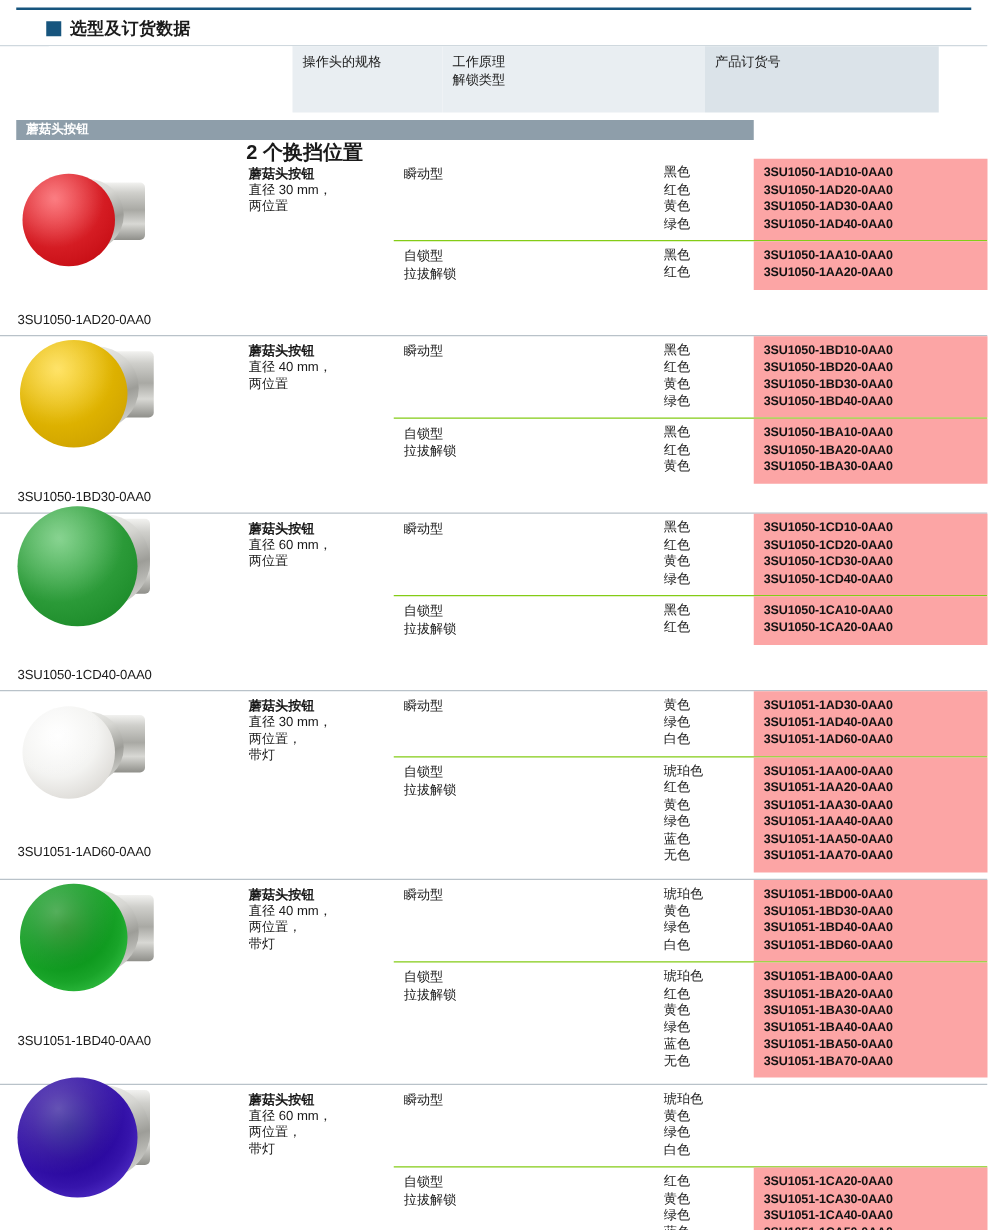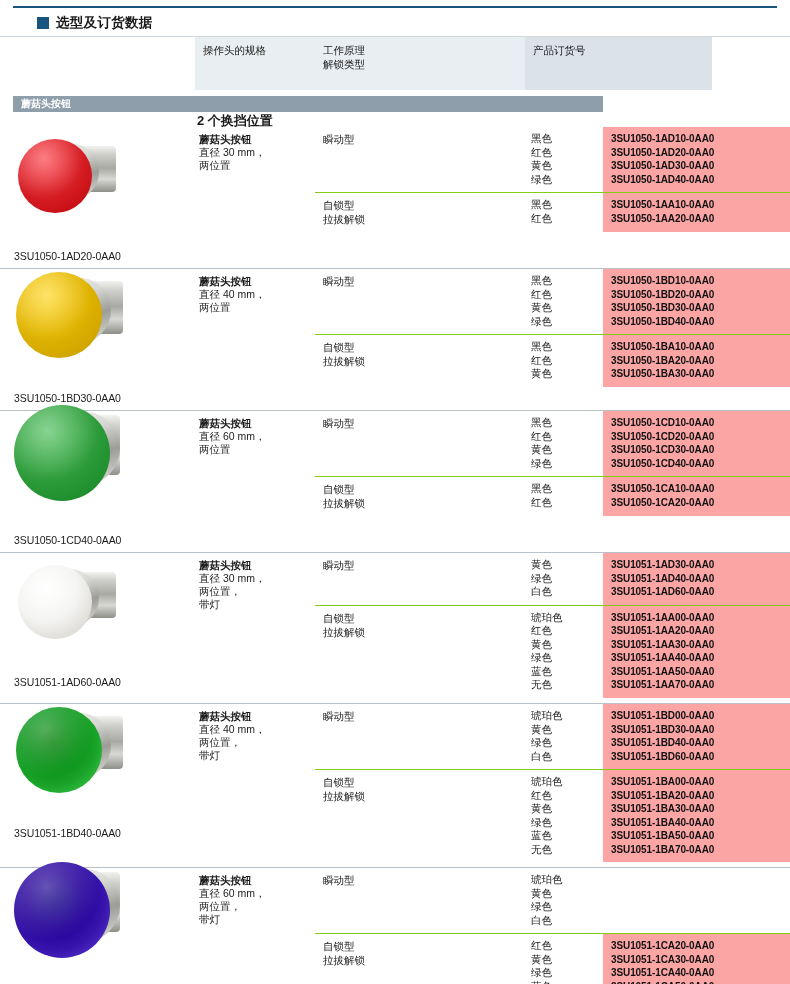--- a/index.html
+++ b/index.html
@@ -30,20 +30,21 @@
     white-space:nowrap;
   }
 
   
   .table{
     position:absolute;left:0;top:36px;width:790px;
   }
   .thead{
     display:flex;width:790px;
     border-top:1px solid #cfd8de;
+    justify-content:center;
   }
   .th{
     background:#e9eef2;
     padding:6px 6px 6px 8px;
     font-size:10.5px;line-height:14px;color:#1a1a1a;
     box-sizing:border-box;
   }
   .th.c-img{width:195px;background:#ffffff;}
   .th.c-spec{width:120px;}
   .th.c-princ{width:210px;}
@@ -62,21 +63,21 @@
     position:absolute;left:21px;top:1px;
     font-size:10px;font-weight:700;color:#ffffff;line-height:14px;
     white-space:nowrap;
   }
 
   .sub-head{
     position:relative;height:14px;
   }
   .sub-head .txt{
     position:absolute;left:197px;top:0;
-    font-size:13px;font-weight:700;color:#1a1a1a;
+    font-size:16px;font-weight:700;color:#1a1a1a;
   }
 
   .group{
     display:flex;width:790px;align-items:stretch;
     border-top:1px solid #b9c2c9;
     box-sizing:border-box;
   }
   .group.first{border-top:1px solid #ffffff;}
 
   .col-img{

